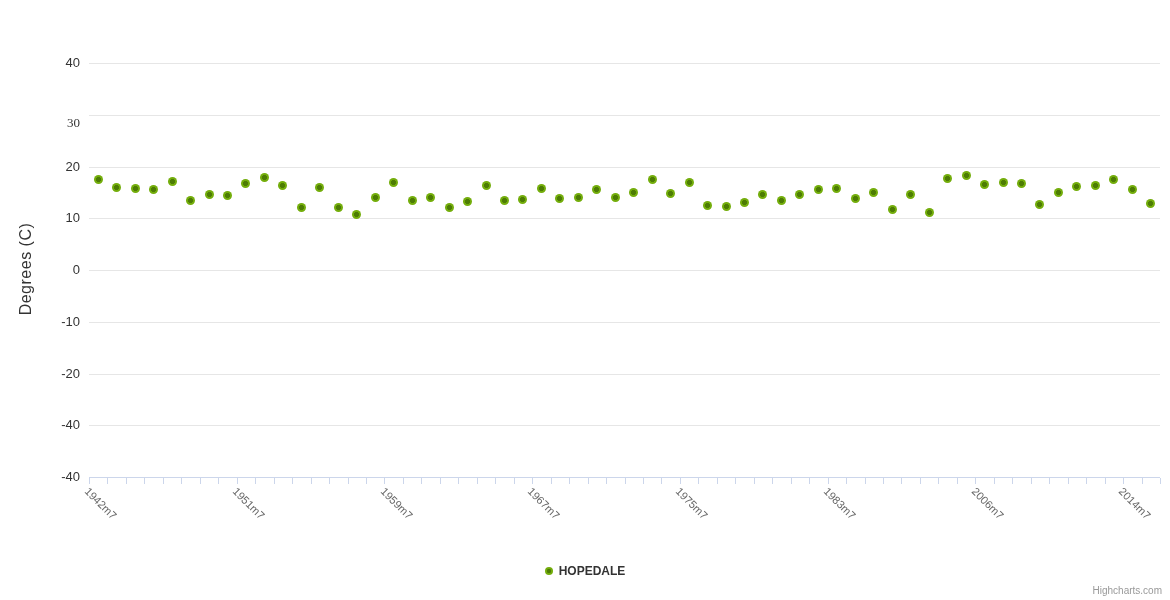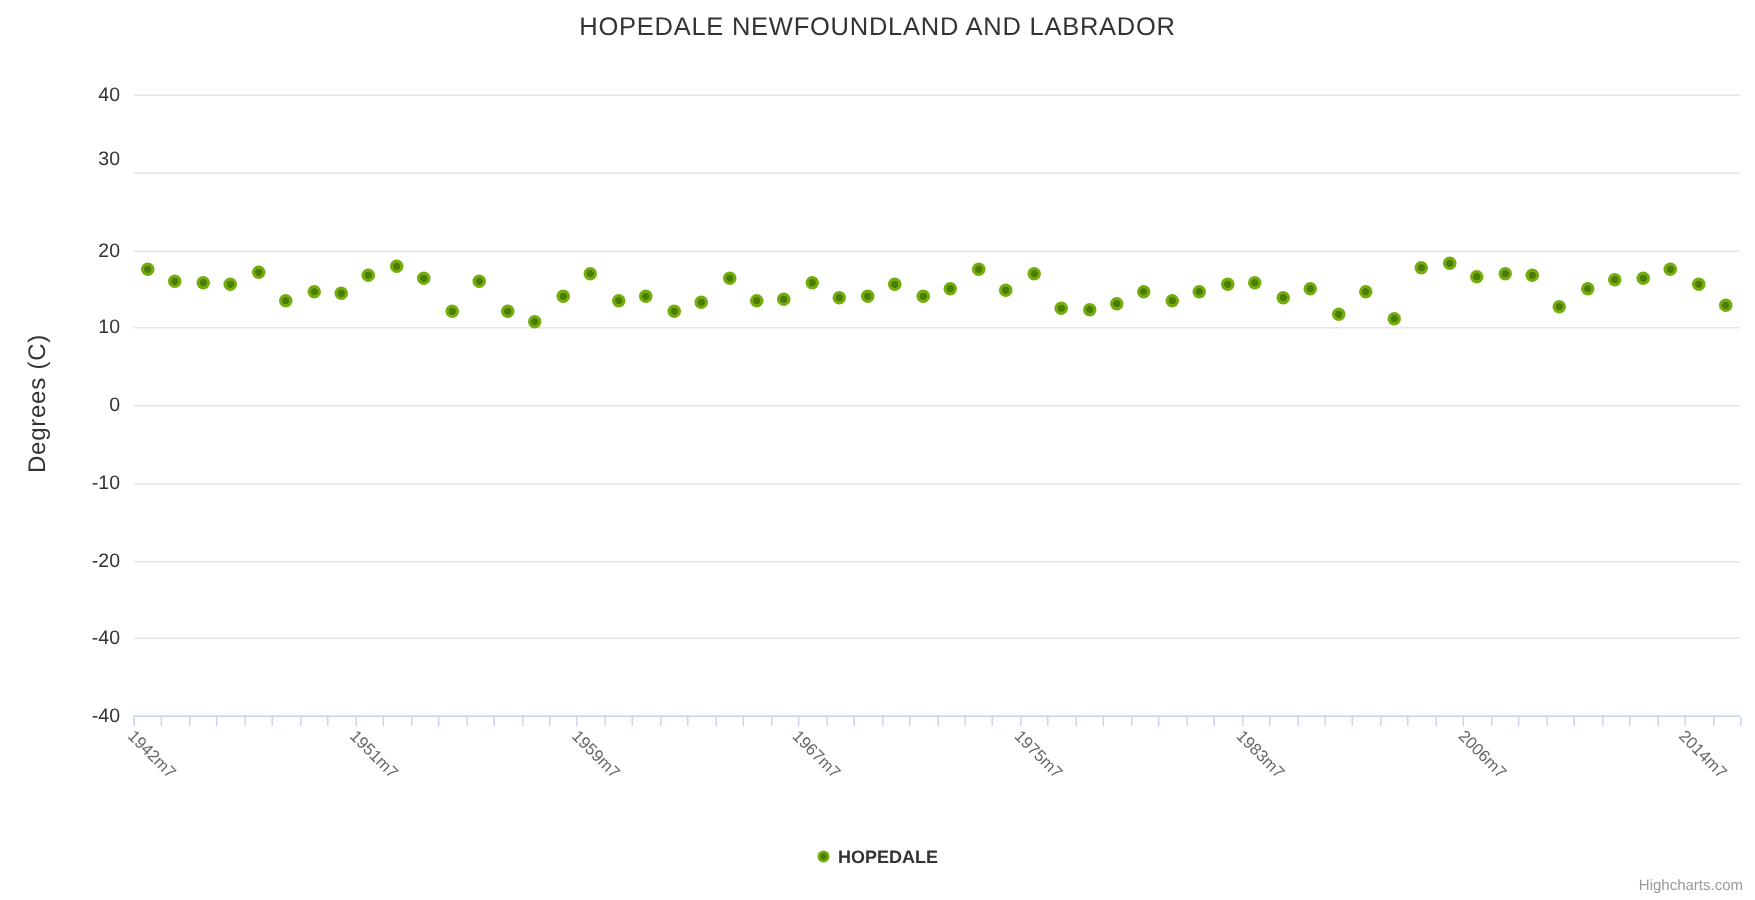--- a/index.html
+++ b/index.html
@@ -45,28 +45,27 @@
   .credits{
     position:absolute;right:8px;bottom:4px;font-size:10px;color:#999999;
     cursor:pointer;
     text-align:right;
   }
 </style>
 </head>
 <body>
 
 <div id="stage" style="--outer: #73ad0b; --inner: #4d7c04;">
-  <div class="title">HOPEDALE NEWFOUNDLAND AND LABRADOR</div>
   <div class="ylabel">Degrees (C)</div>
 
   <div id="plot">
       <div class="gridline" style="left: 89px; width: 1071px; top: 63px;"></div>
       <div class="ytick-label" style="left: 36px; top: 55px;">40</div>
       <div class="gridline" style="left: 89px; width: 1071px; top: 114.75px;"></div>
-      <div class="ytick-label" style="left: 36px; top: 98px;">30</div>
+      <div class="ytick-label" style="left: 36px; top: 115px; font-family: Liberation Serif, serif;">30</div>
       <div class="gridline" style="left: 89px; width: 1071px; top: 166.5px;"></div>
       <div class="ytick-label" style="left: 36px; top: 158.5px;">20</div>
       <div class="gridline" style="left: 89px; width: 1071px; top: 218.25px;"></div>
       <div class="ytick-label" style="left: 36px; top: 210.25px;">10</div>
       <div class="gridline" style="left: 89px; width: 1071px; top: 270px;"></div>
       <div class="ytick-label" style="left: 36px; top: 262px;">0</div>
       <div class="gridline" style="left: 89px; width: 1071px; top: 321.75px;"></div>
       <div class="ytick-label" style="left: 36px; top: 313.75px;">-10</div>
       <div class="gridline" style="left: 89px; width: 1071px; top: 373.5px;"></div>
       <div class="ytick-label" style="left: 36px; top: 365.5px;">-20</div>

